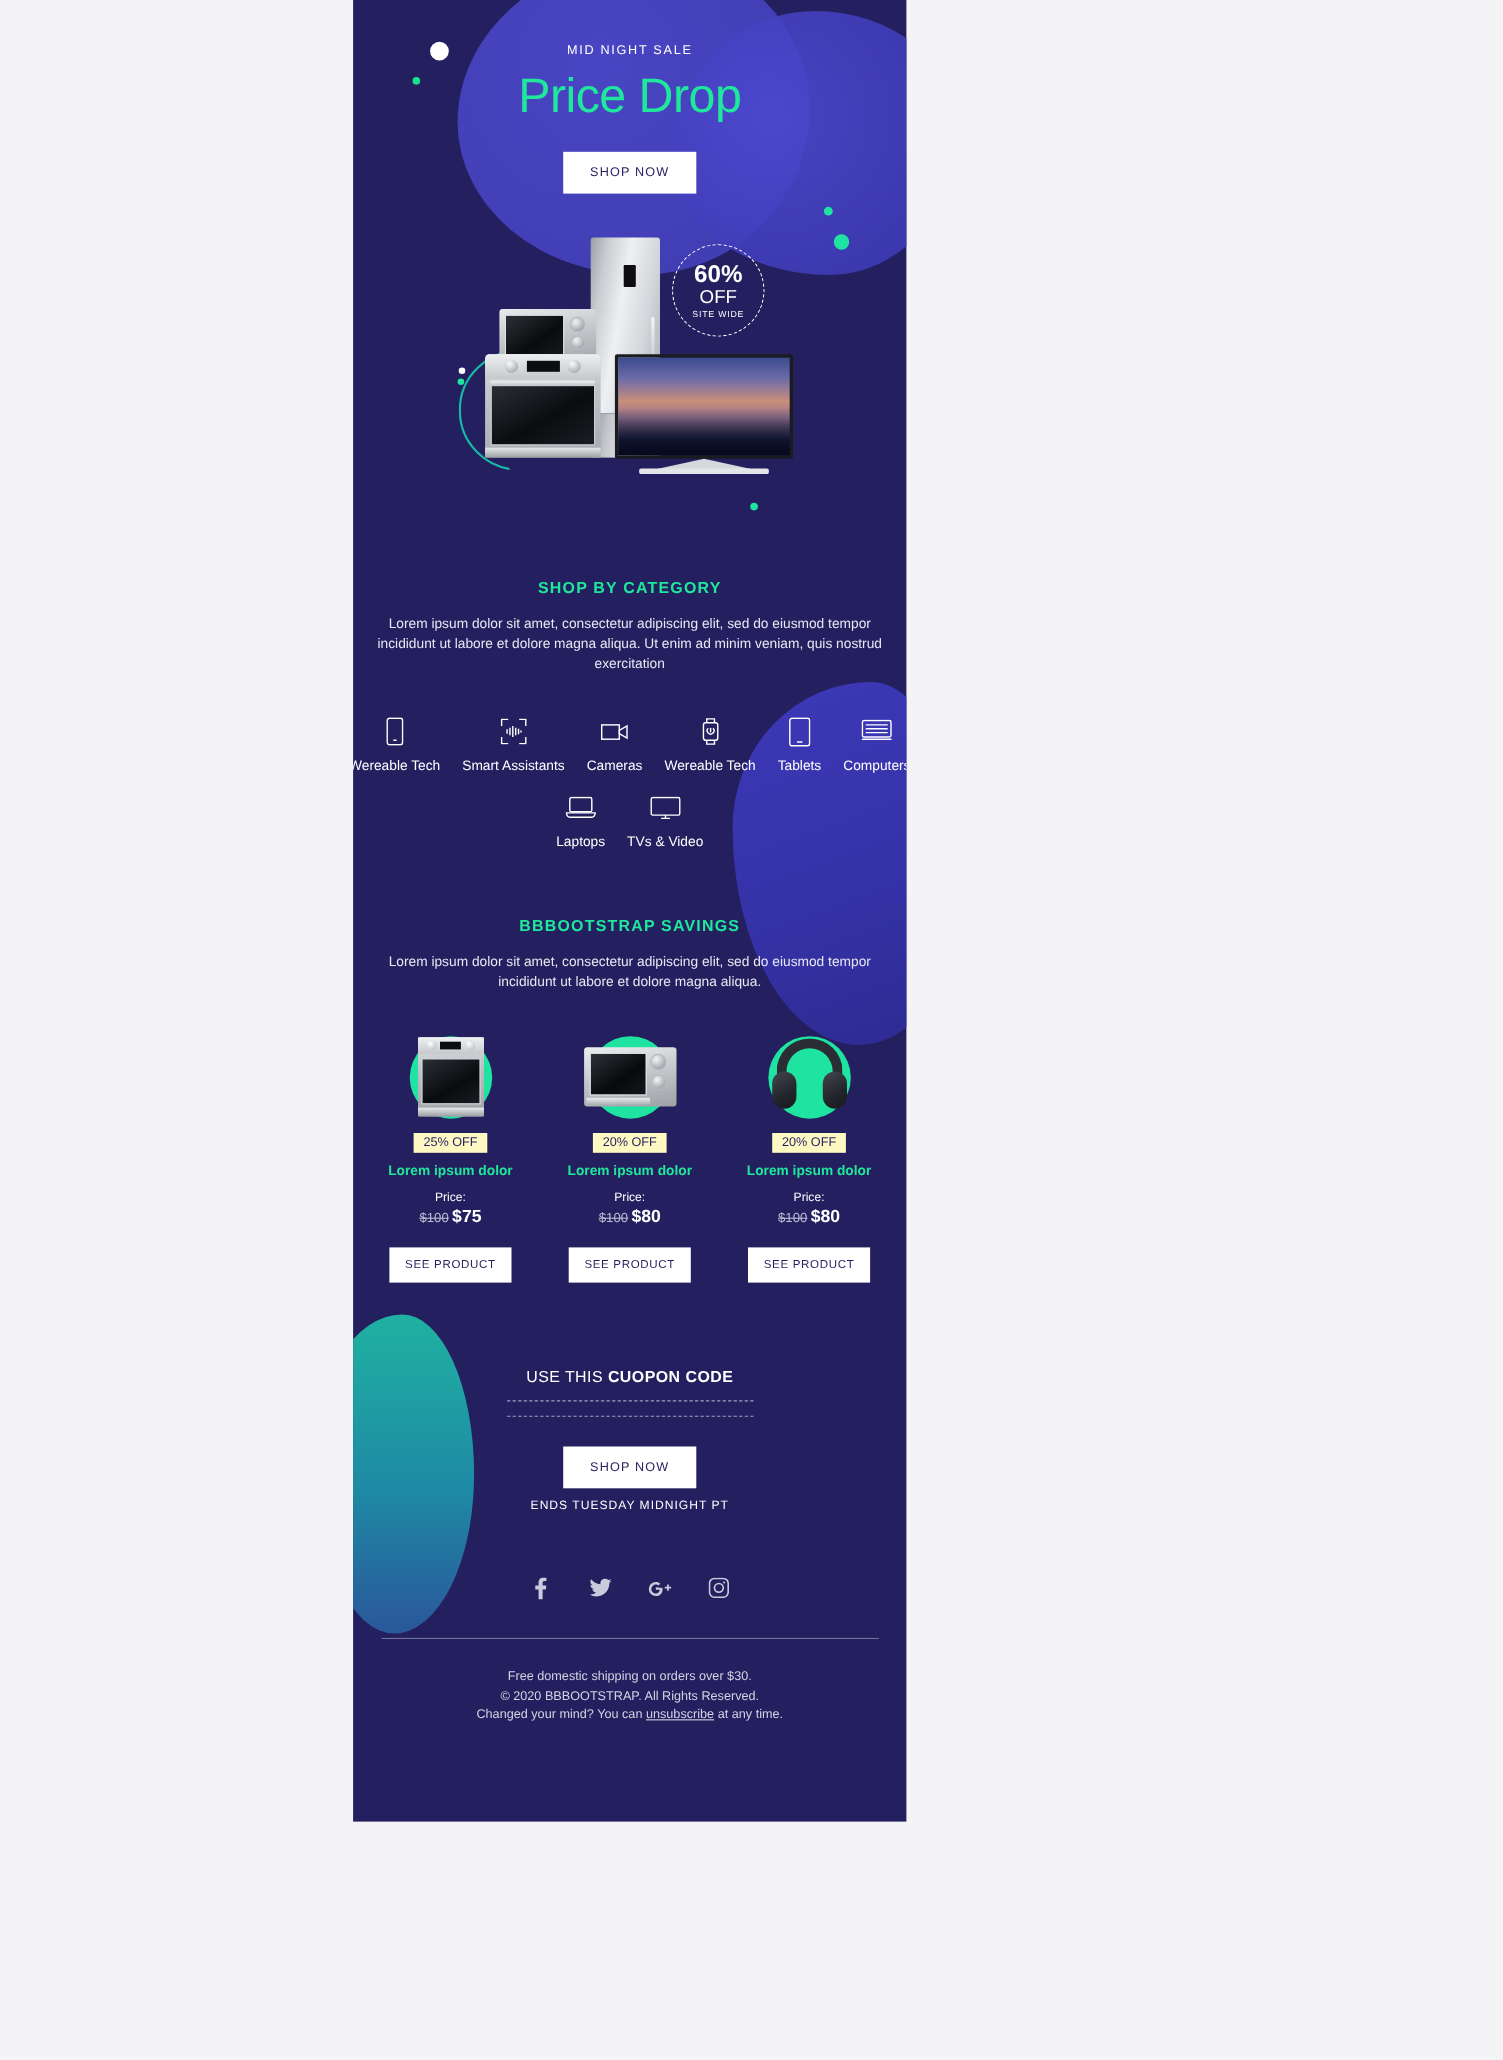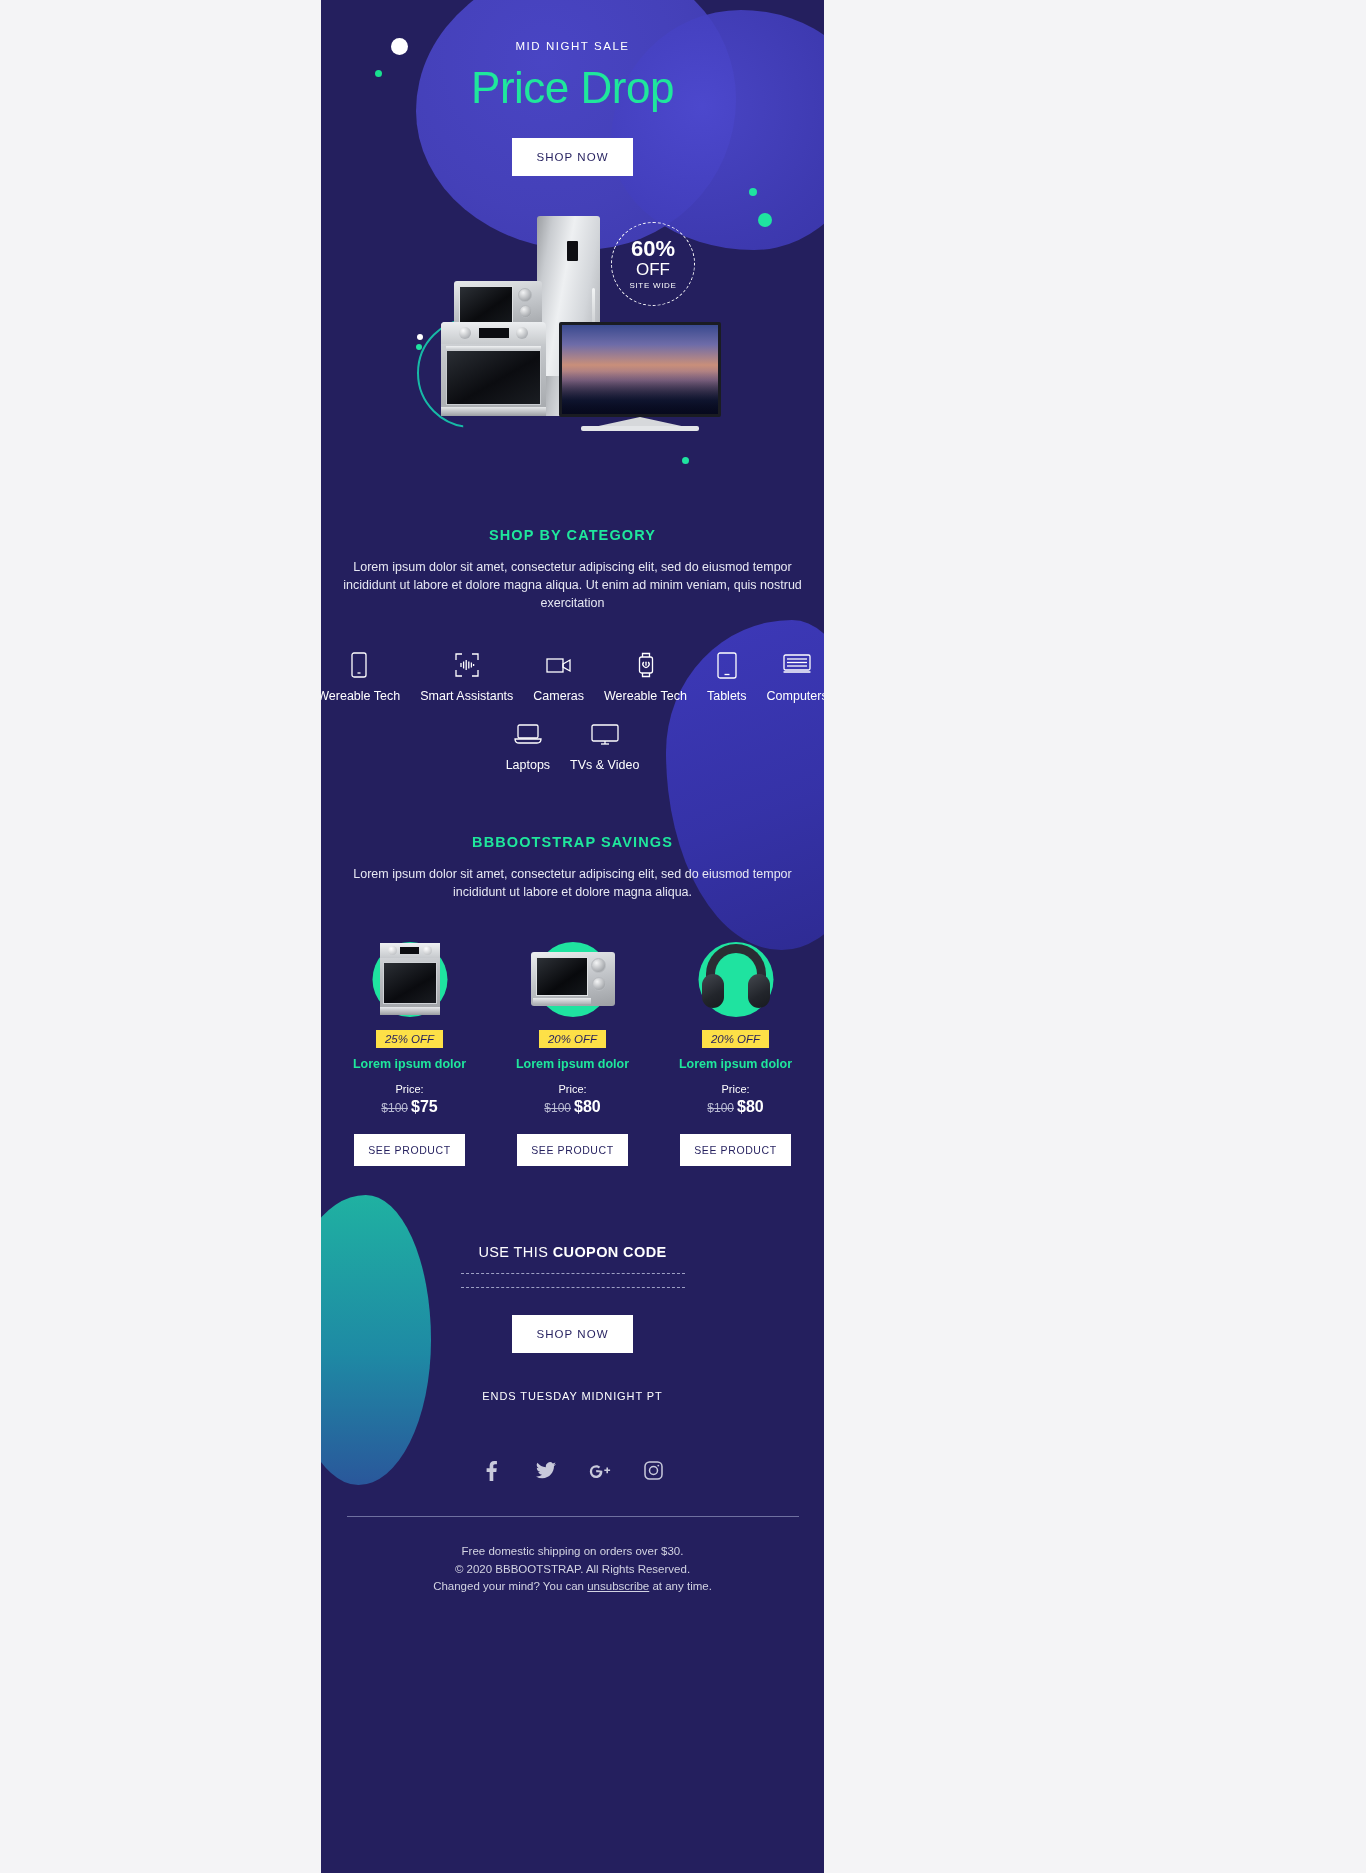--- a/index.html
+++ b/index.html
@@ -14,21 +14,21 @@
     position: relative;
     width: 1366px;
     height: 1873px;
     background: #f4f4f6;
   }
   .email {
     position: absolute;
     left: 321px;
     top: 0;
     width: 503px;
-    height: 1873px;
+    height: 1656px;
     background: #241f5e;
     overflow: hidden;
   }
 
   
   .blob { position: absolute; pointer-events: none; }
   .blob-hero-a {
     width: 320px; height: 290px;
     left: 95px; top: -40px;
     background: radial-gradient(circle at 40% 35%, #4b47c9 0%, #4642bd 55%, #3e3ab0 100%);
@@ -247,42 +247,42 @@
     border-radius:30px 30px 0 0;
   }
   .c-hp-cupL, .c-hp-cupR {
     position:absolute; top:30px; width:22px; height:34px;
     background:linear-gradient(150deg,#44484f,#22252b 60%,#171a1f);
     border-radius:11px;
   }
   .c-hp-cupL { left:2px; } .c-hp-cupR { right:2px; }
 
   .badge-discount {
-    display:inline-block; background:#fde047; color:#241f5e;
-    font-size:11.5px; padding:3px 9px; margin-top:10px;font-style:italic;
+    display:inline-block; background:#fef9c3; color:#241f5e;
+    font-size:11.5px; padding:3px 9px; margin-top:10px;
   }
   .card-name { color:#1fe79c; font-size:12.5px; font-weight:bold; margin-top:9px; }
   .card-price-lbl { color:#ffffff; font-size:11px; margin-top:12px; font-weight:300; }
   .card-prices { margin-top:3px; }
   .price-old { color:#b9bbd3; font-size:12px; text-decoration:line-through; }
   .price-new { color:#ffffff; font-size:16px; font-weight:bold; margin-left:3px; }
   .card-btn { margin-top:18px; }
   .btn-see {
     display:inline-block; background:#ffffff; color:#241f5e;
     font-size:10.5px; letter-spacing:.6px; padding:10px 14px; text-decoration:none;
   }
 
   
   .coupon { margin-top:78px; text-align:center; position:relative; z-index:4; }
   .coupon-head { color:#ffffff; font-size:14.5px; letter-spacing:.4px; font-weight:300; }
   .coupon-head b { font-weight:bold; }
   .dashed { width:224px; height:0; border-top:1px dashed #9ea0c4; margin:13px auto 0; }
   .coupon-code { color:#1fe79c; font-size:24px; letter-spacing:1.2px; margin:9px 0 11px; }
   .coupon-btn { margin-top:27px; }
-  .coupon-ends { color:#ffffff; font-size:11px; letter-spacing:.9px; margin-top:37px; font-weight:300; }
+  .coupon-ends { color:#ffffff; font-size:11px; letter-spacing:.9px; margin-top:10px; font-weight:300; }
 
   
   .social { display:flex; justify-content:center; gap:32px; margin-top:58px; }
   .social a { color:#c9cadb; text-decoration:none; display:flex; align-items:center; justify-content:center; width:22px; height:22px;}
   .hr { width:452px; height:0; border-top:1px solid #6f70a0; margin:34px auto 0; }
   .legal { text-align:center; color:#d2d3e2; font-size:11.5px; line-height:1.55; margin-top:26px; font-weight:300; padding-bottom:30px; }
   .legal a { color:#d2d3e2; }
 </style>
 </head>
 <body>

